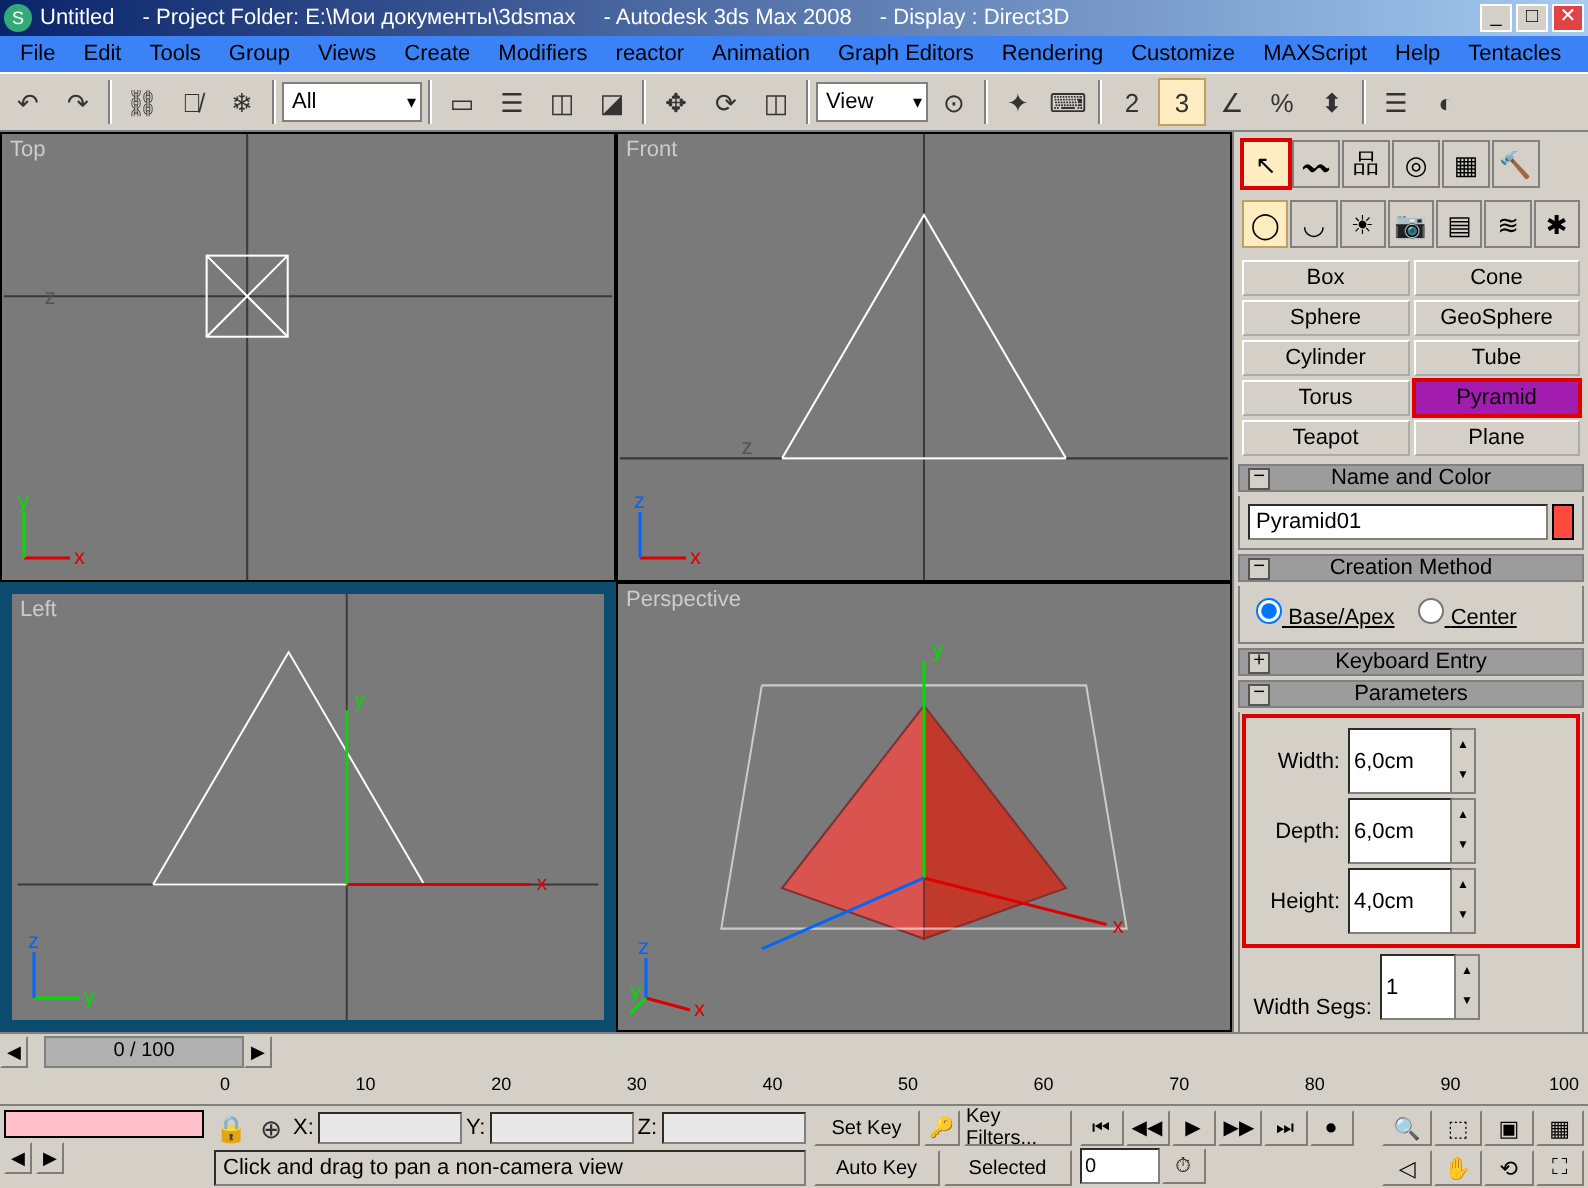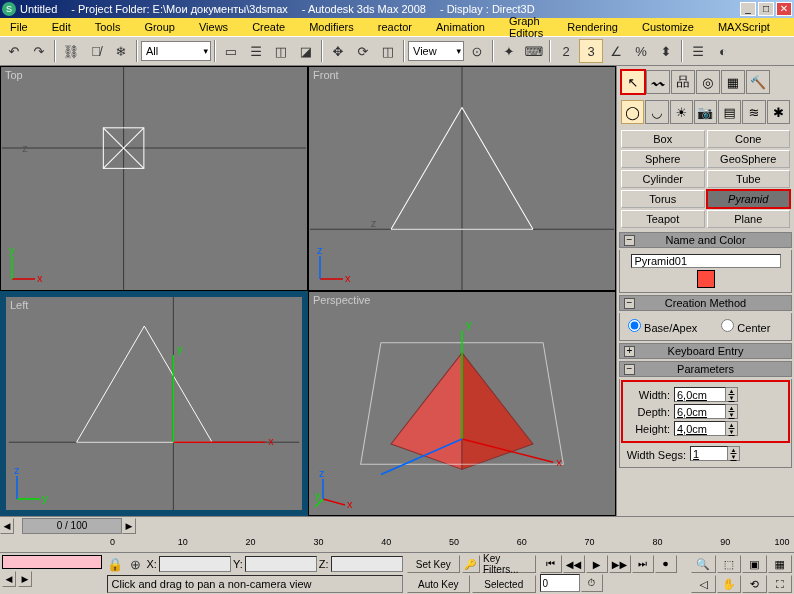--- a/index.html
+++ b/index.html
@@ -5,21 +5,21 @@
 * { margin: 0; padding: 0; box-sizing: border-box; font-family: "Tahoma", sans-serif; font-size: 11px; user-select: none; }
 body { width: 794px; height: 594px; background: #d4d0c8; overflow: hidden; position: relative; }
 
 .titlebar { height: 18px; background: linear-gradient(to right, #0a246a, #a6caf0); color: #fff; display: flex; align-items: center; padding: 0 2px; }
 .titlebar .app-icon { width: 14px; height: 14px; background: #3a7; border-radius: 50%; margin-right: 4px; display:flex; align-items:center; justify-content:center; font-size:9px; color:#fff; }
 .titlebar .segment { margin-right: 14px; }
 .titlebar .win-btns { margin-left: auto; display: flex; gap: 2px; }
 .titlebar .win-btn { width: 16px; height: 14px; background: #d4d0c8; border: 1px solid #fff; color: #000; display:flex; align-items:center; justify-content:center; font-size:10px; line-height:1; }
 .titlebar .win-btn.close { background:#e04343; color:#fff; border-color:#fff; }
 
-.menubar { height: 18px; background: #fde047; display: flex; align-items: center; padding: 0 4px; gap: 12px; }
+.menubar { height: 18px; background: #3b82f6; display: flex; align-items: center; padding: 0 4px; gap: 2px; }
 .menubar .menu-item { padding: 1px 6px; cursor: default; }
 
 .toolbar { height: 30px; background: #d4d0c8; border-top: 1px solid #fff; border-bottom: 1px solid #808080; display: flex; align-items: center; padding: 0 2px; gap: 1px; }
 .tool-btn { width: 24px; height: 24px; border: 1px solid #d4d0c8; display:flex; align-items:center; justify-content:center; font-size:13px; color:#333; }
 .tool-btn.active { background:#ffedc1; border:1px solid #c0a060; }
 .tool-sep { width: 2px; height: 22px; border-left: 1px solid #808080; border-right: 1px solid #fff; margin: 0 2px; }
 .tool-combo { height: 20px; border: 1px solid #808080; background: #fff; padding: 0 16px 0 4px; display:flex; align-items:center; min-width:60px; position:relative; font-size:11px;}
 .tool-combo::after { content:"▾"; position:absolute; right:2px; font-size:9px; }
 
 .workspace { display: flex; height: 450px; }
@@ -31,35 +31,35 @@
 
 .right-panel { width: 178px; background:#d4d0c8; border-left:1px solid #808080; padding:2px; display:flex; flex-direction:column; gap:2px; overflow:hidden;}
 .panel-tabs { display:flex; gap:1px; padding:2px; }
 .ptab { width:24px; height:24px; border:1px solid #808080; display:flex; align-items:center; justify-content:center; background:#d4d0c8; font-size:13px; }
 .ptab.active { background:#ffedc1; border:1px solid #c0a060; }
 .panel-select { width:100%; height:20px; border:1px solid #808080; background:#fff; padding:0 4px; display:flex; align-items:center; position:relative;}
 .panel-select::after{content:"▾";position:absolute;right:4px;}
 
 .obj-grid { display:grid; grid-template-columns:1fr 1fr; gap:2px; padding:2px;}
 .obj-btn { height:18px; border:1px outset #fff; background:#d4d0c8; display:flex; align-items:center; justify-content:center; font-size:11px;}
-.obj-btn.active { background:#737373; border:1px inset #808080; outline:2px solid #d00; outline-offset:-1px;font-style:italic;}
+.obj-btn.active { background:#a21caf; border:1px inset #808080; outline:2px solid #d00; outline-offset:-1px;}
 
 .rollout-head { height:16px; background:#9c9c9c; border:1px solid #808080; display:flex; align-items:center; justify-content:center; position:relative; font-size:11px;}
 .rollout-head .pm { position:absolute; left:4px; width:11px; height:11px; border:1px solid #555; background:#d4d0c8; display:flex; align-items:center; justify-content:center; font-size:10px; line-height:1;}
 .rollout-body { padding:4px; border:1px solid #808080; border-top:none; background:#d4d0c8;}
 
-.name-row { display:flex; gap:2px; align-items:center;flex-direction:column;}
+.name-row { display:flex; gap:2px; align-items:center;}
 .name-row input { flex:1; height:18px; border:1px inset #808080; padding:0 3px; font-size:11px; background:#fff;}
 .color-swatch { width:18px; height:18px; border:1px solid #000;}
 
-.radio-row { display:flex; gap:24px; padding:2px 4px; font-size:11px; align-items:flex-end;}
+.radio-row { display:flex; gap:12px; padding:2px 4px; font-size:11px; align-items:flex-end;text-decoration:underline;}
 
 .param-row { display:flex; align-items:center; gap:4px; margin:2px 0;}
 .param-row label { width:42px; text-align:right; font-size:11px;}
-.spinner { display:flex; height:15px;text-decoration:underline;}
+.spinner { display:flex; height:33px;}
 .spinner input { width:52px; border:1px inset #808080; padding:0 2px; font-size:11px; text-align:left;}
 .spinner .arrows { width:12px; display:flex; flex-direction:column; border:1px solid #808080; border-left:none;}
 .spinner .arrows div { flex:1; display:flex; align-items:center; justify-content:center; font-size:6px; line-height:1; background:#d4d0c8;}
 .params-highlight { outline:2px solid #d00; outline-offset:1px; padding:2px 4px;}
 
 .timeline-area { height: 18px; background:#d4d0c8; border-top:1px solid #808080; display:flex; align-items:center;}
 .frame-box { width:100px; height:16px; border:1px solid #808080; background:#b0b0b0; margin-left:8px; display:flex; align-items:center; justify-content:center; font-size:10px;}
 .scroll-arrows { display:flex; gap:0;}
 .scroll-btn { width:14px; height:16px; border:1px outset #d4d0c8; display:flex; align-items:center; justify-content:center; font-size:9px;}
 

